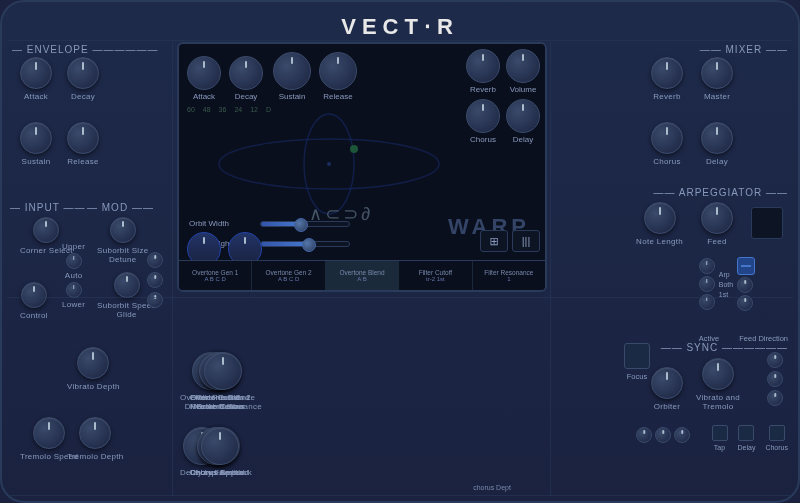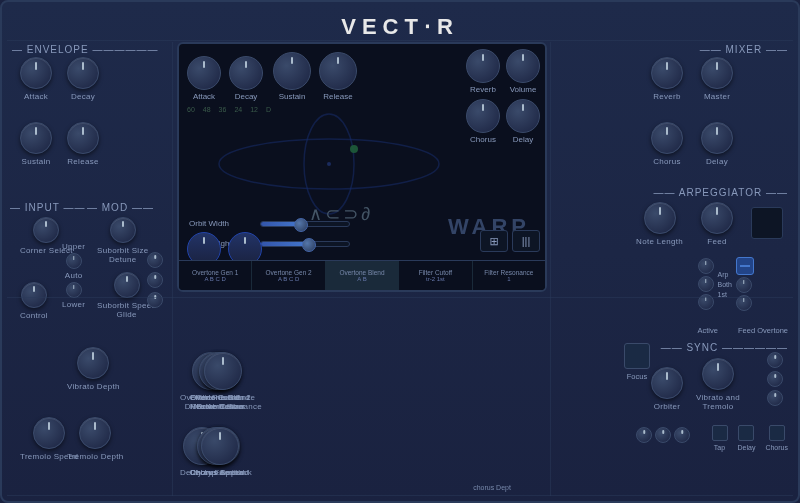--- a/index.html
+++ b/index.html
@@ -9,21 +9,21 @@
       overflow: hidden;
       background: #1a2240;
       font-family: 'Arial', sans-serif;
     }
 
     .synth-body {
       width: 800px;
       height: 503px;
       background: linear-gradient(180deg, #1e2a4a 0%, #1a2240 100%);
       border: 2px solid #2a3a5a;
-      border-radius: 8px;
+      border-radius: 24px;
       position: relative;
       overflow: hidden;
       padding-left: 40px;
     }
 
     
     .title {
       position: absolute;
       top: 12px;
       left: 50%;
@@ -527,21 +527,21 @@
   </div>
   <div class="knob-container" style="position:absolute; top:200px; right:65px;justify-content:flex-end;">
     <div class="knob"></div>
     <div class="knob-label">Feed</div>
   </div>
 
   <div style="position:absolute; top:205px; right:15px;">
     <div class="square-btn" style="width:32px;height:32px;background:#0d1525;border:1px solid #2a3a5a;"></div>
   </div>
 
-  <div style="position:absolute; top:255px; right:10px; display:flex; flex-direction:column; gap:12px;">
+  <div style="position:absolute; top:255px; right:10px; display:flex; flex-direction:column; gap:20px;">
     <div style="display:flex; gap:4px; align-items:center;">
       <div style="display:flex; flex-direction:column; gap:2px; align-items:center;">
         <div class="knob-xxs"></div>
         <div class="knob-xxs"></div>
         <div class="knob-xxs"></div>
       </div>
       <div style="display:flex; flex-direction:column; gap:3px;">
         <div style="color:#8899bb; font-size:7px;">Arp</div>
         <div style="color:#8899bb; font-size:7px;">Both</div>
         <div style="color:#8899bb; font-size:7px;">1st</div>
@@ -549,21 +549,21 @@
       <div style="display:flex; flex-direction:column; gap:2px;">
         <div class="toggle-btn active">
           <div style="width:10px;height:2px;background:#4477cc;"></div>
         </div>
         <div class="knob-xxs"></div>
         <div class="knob-xxs"></div>
       </div>
     </div>
     <div style="display:flex; gap:5px; margin-top:3px;">
       <div style="color:#8899bb; font-size:7.5px;">Active</div>
-      <div style="color:#8899bb; font-size:7.5px; margin-left:15px;">Feed Overtone</div>
+      <div style="color:#8899bb; font-size:7.5px; margin-left:15px;">Feed Direction</div>
     </div>
   </div>
 
   <div class="section-label" style="bottom:148px; right:10px;">—— Sync ——————</div>
 
   <div style="position:absolute; bottom:120px; right:148px; display:flex; flex-direction:column; align-items:center; gap:3px;">
     <div class="square-btn" style="width:26px;height:26px;"></div>
     <div style="color:#8899bb; font-size:7.5px;">Focus</div>
   </div>
 

